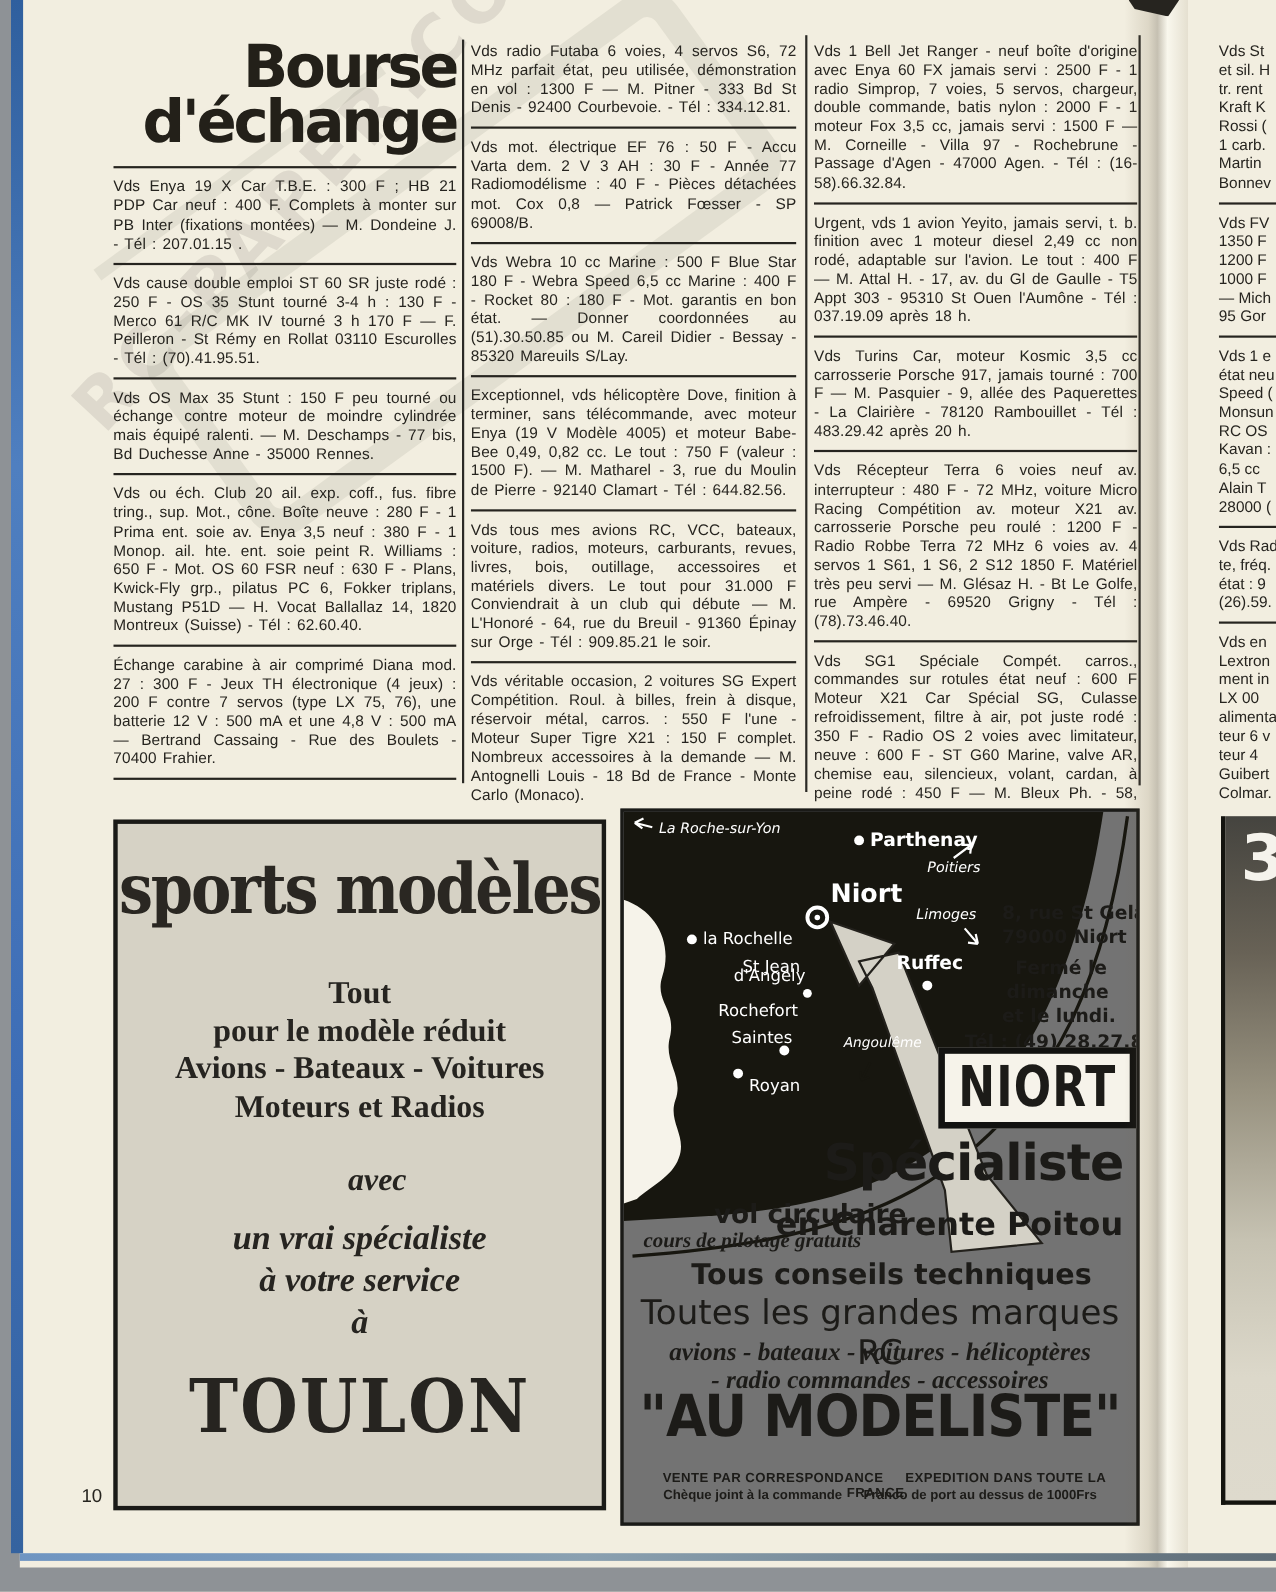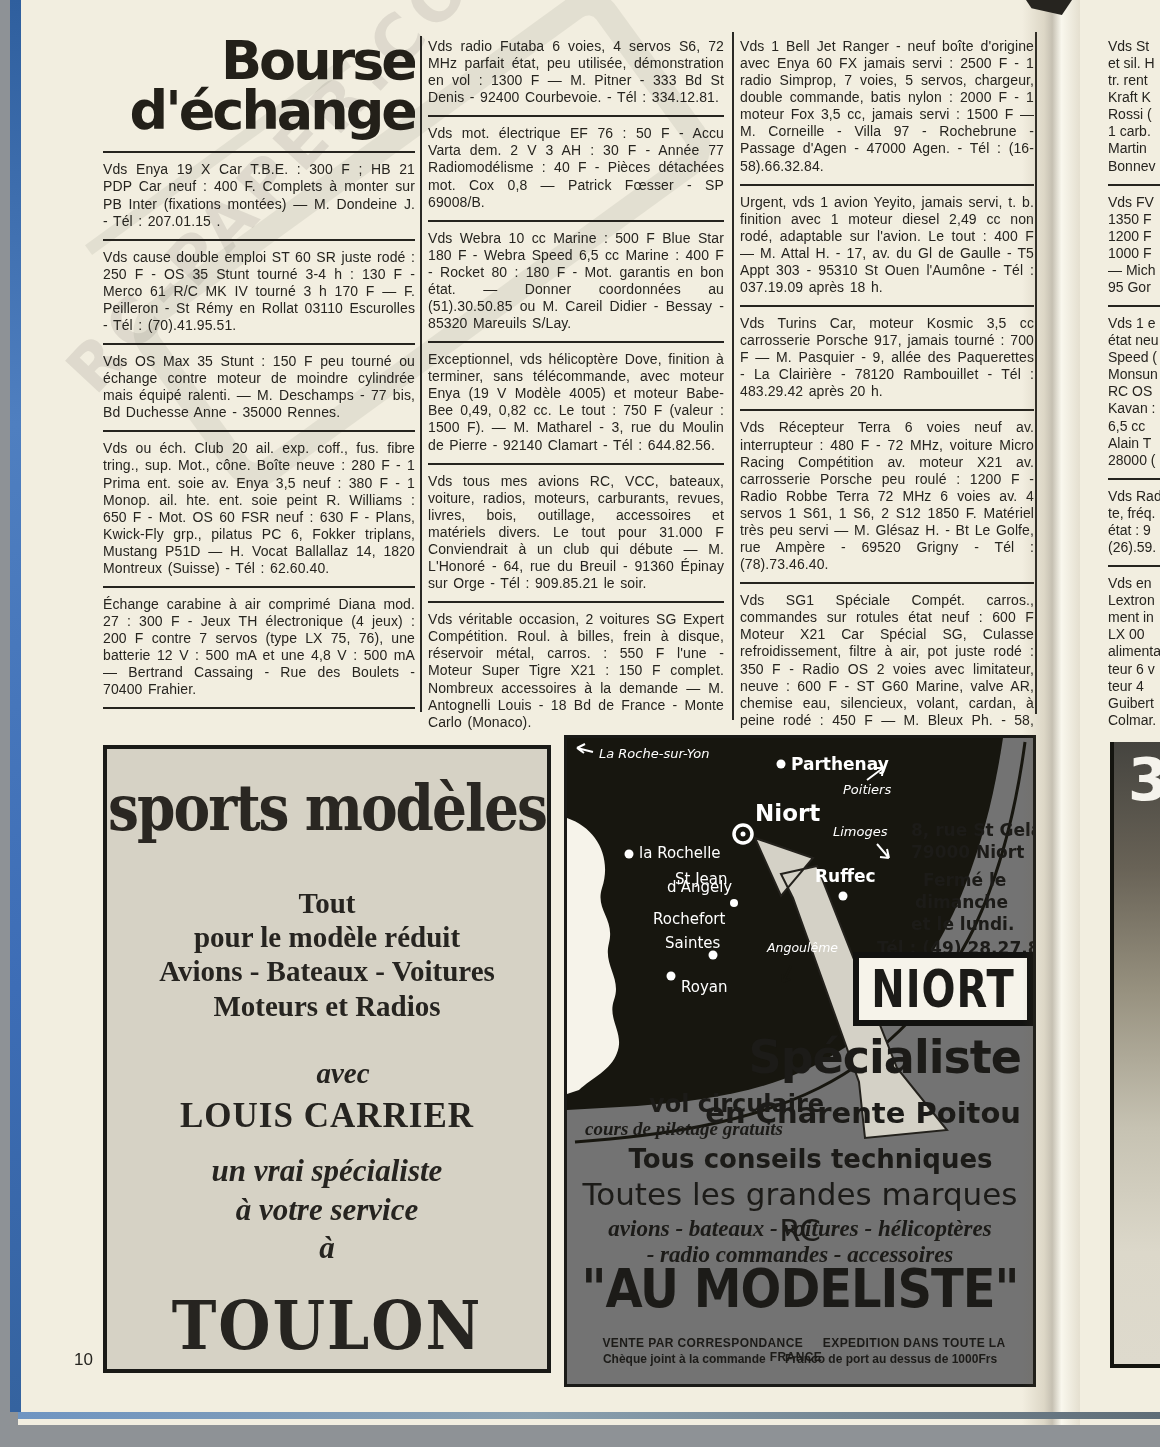--- a/index.html
+++ b/index.html
@@ -194,21 +194,20 @@
 
   <div class="ad-toulon">
     <div class="t-brand">sports modèles</div>
     <div class="t-block">
       <div>Tout</div>
       <div>pour le modèle réduit</div>
       <div>Avions - Bateaux - Voitures</div>
       <div>Moteurs et Radios</div>
     </div>
     <div class="t-avec">avec</div>
-    <div class="t-owner">LOUIS CARRIER</div>
     <div class="t-tag">
       <div>un vrai spécialiste</div>
       <div>à votre service</div>
       <div class="t-a">à</div>
     </div>
     <div class="t-city">TOULON</div>
 
   </div>
 
   <div class="ad-niort">

